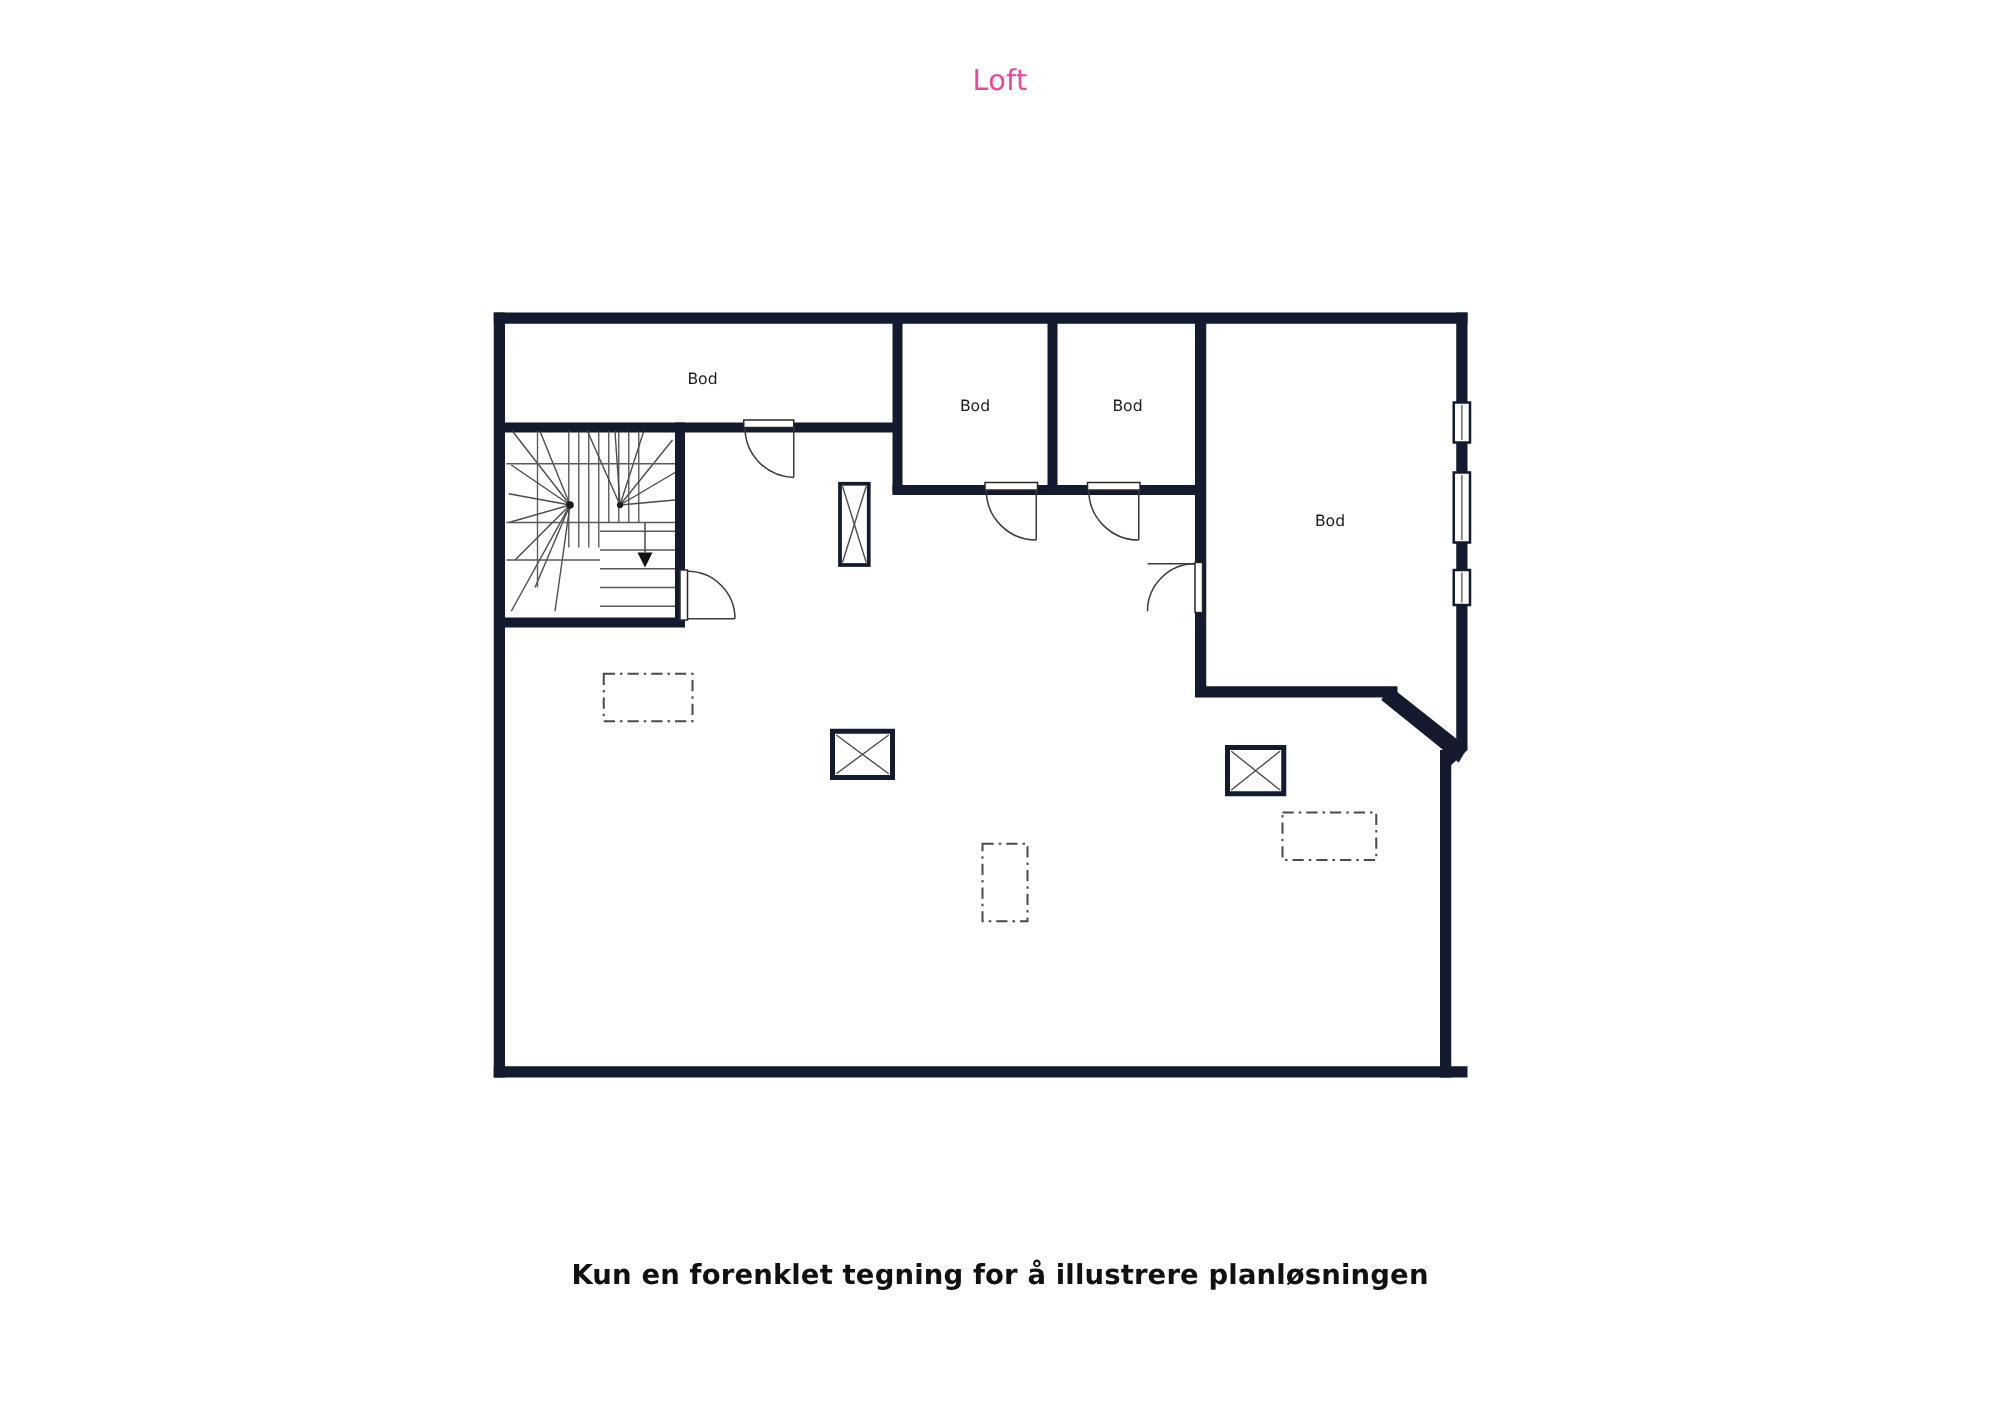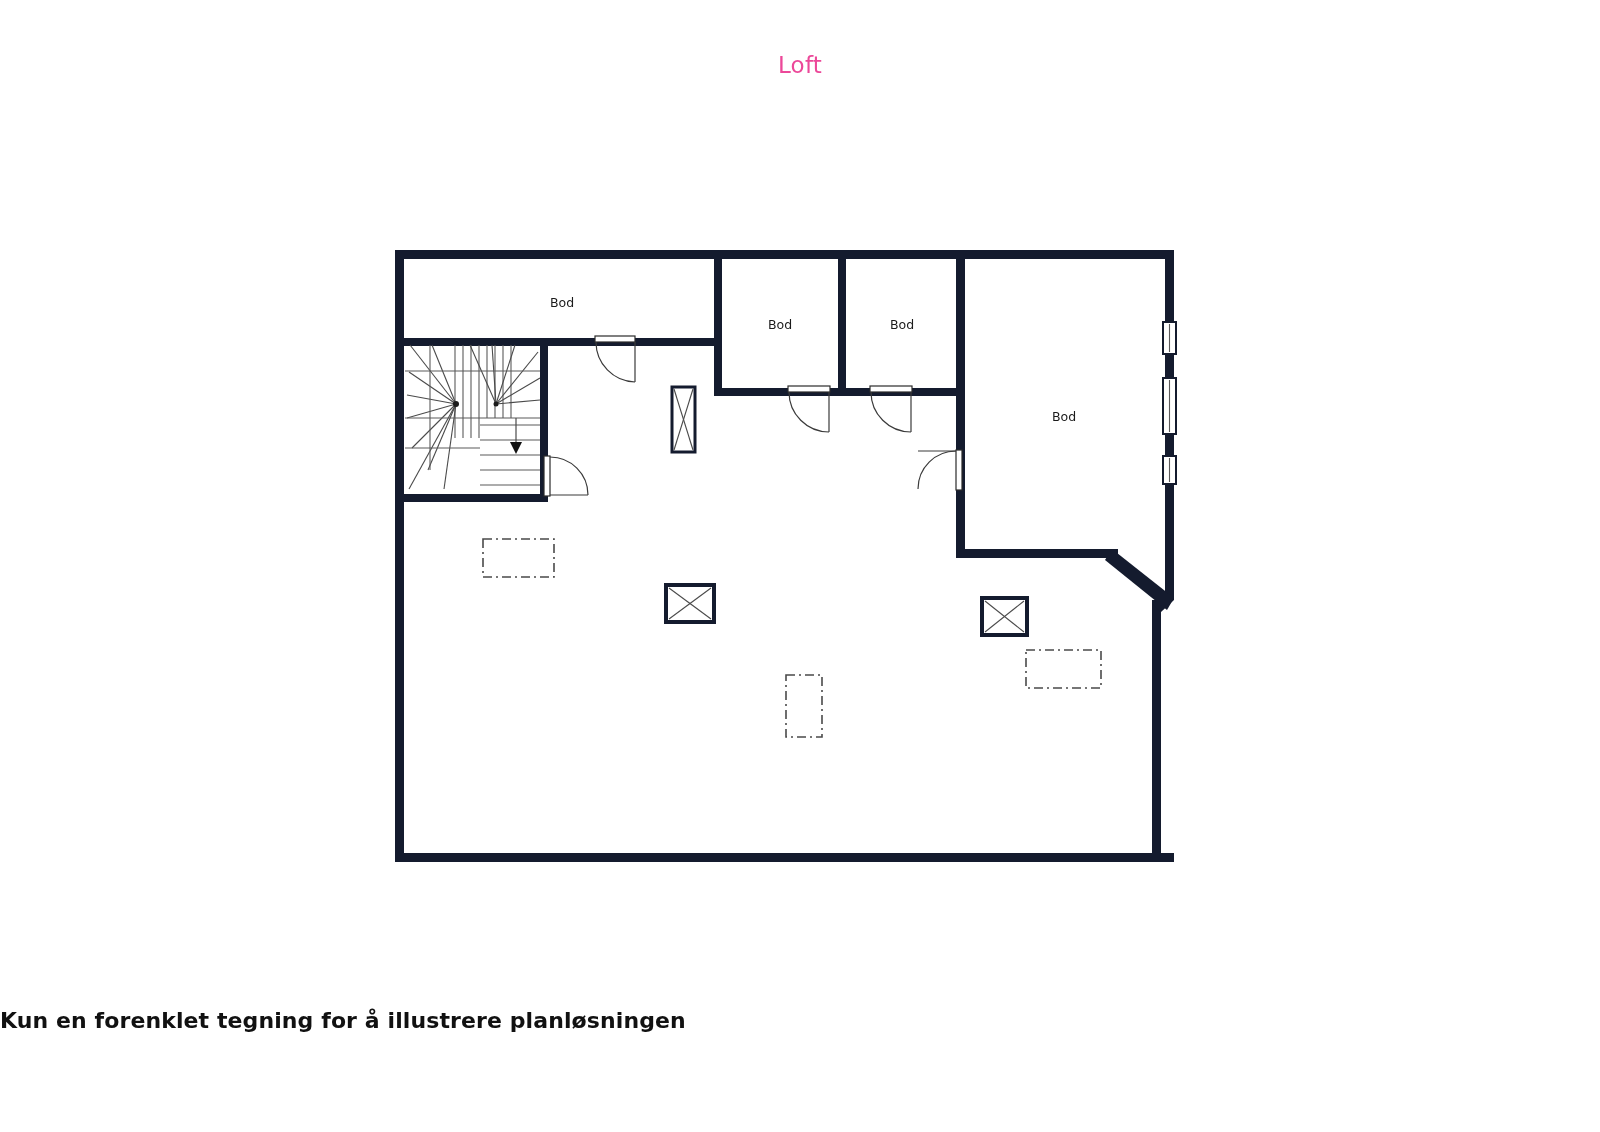--- a/index.html
+++ b/index.html
@@ -30,21 +30,21 @@
     font-size: 23px;
     font-weight: 400;
     letter-spacing: 0.2px;
     color: #ec4899;
   }
   .plan-caption {
     position: absolute;
     top: 1008px;
     left: 0;
     width: 1600px;
-    text-align: left;
+    text-align: center;
     font-size: 22px;
     font-weight: 700;
     letter-spacing: 0.1px;
     color: #111111;
   }
   .plan-stage {
     position: absolute;
     left: 0;
     top: 0;
     width: 1288px;

